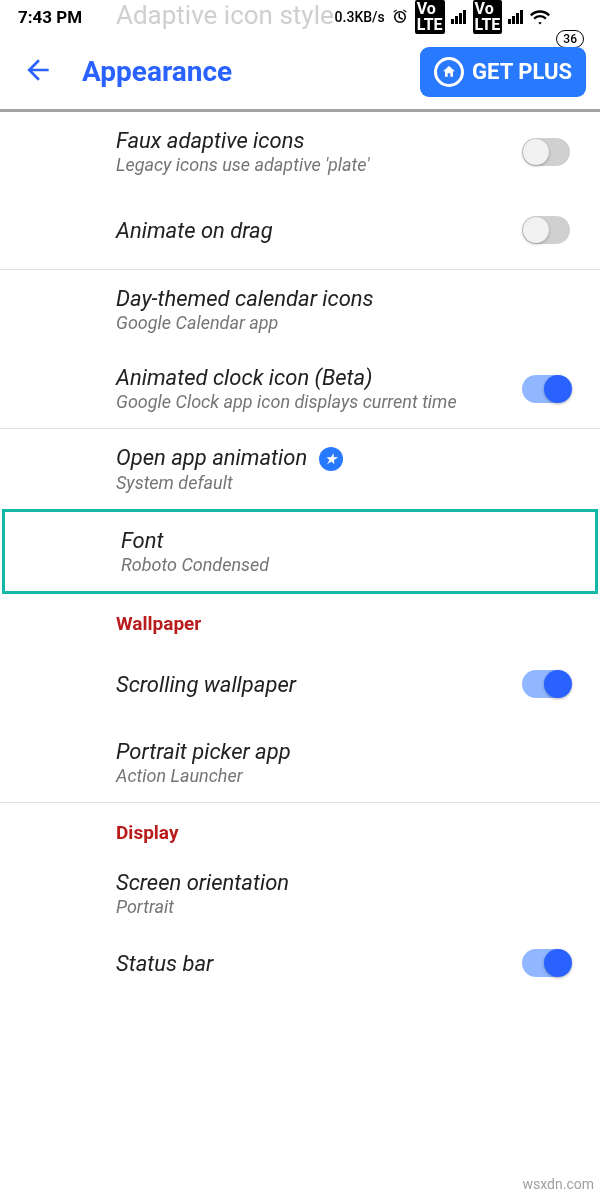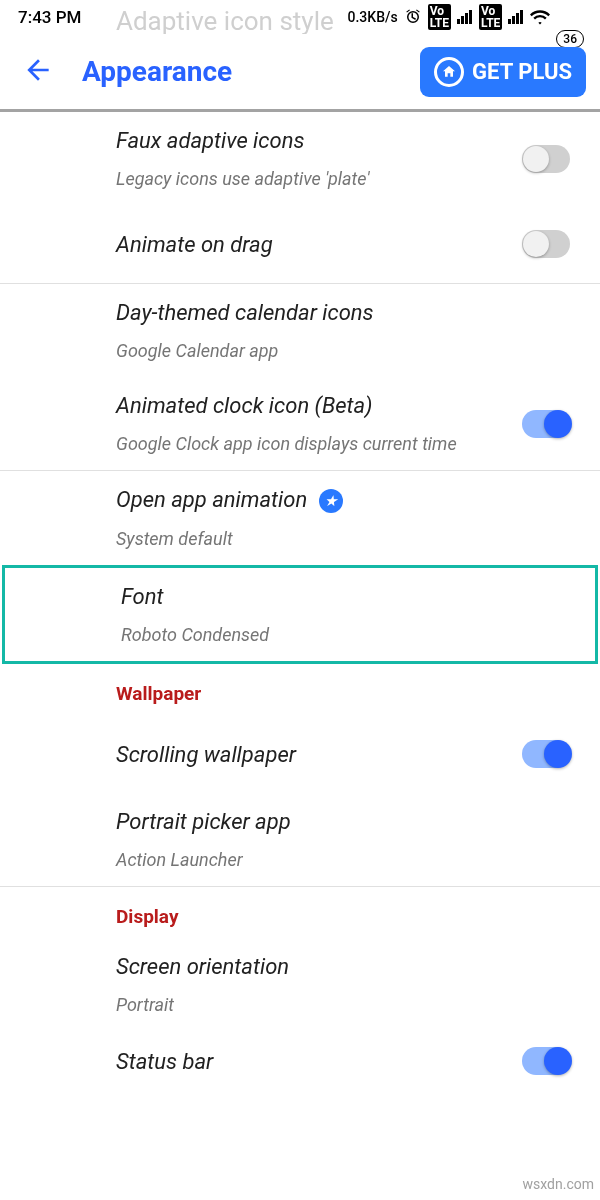--- a/index.html
+++ b/index.html
@@ -13,38 +13,38 @@
     }
     .statusbar {
       height: 34px;
       display: flex;
       align-items: center;
       padding: 0 16px 0 18px;
       font-size: 17px;
       font-weight: 500;
       color: #000;
     }
-    .statusbar .time { flex: 0 0 auto; }
+    .statusbar .time { flex: 0 0 auto; font-weight: bold; }
     .statusbar .spacer { flex: 1; }
     .statusbar .right { display: flex; align-items: center; gap: 6px; font-size: 14px; }
     .statusbar .badge {
-      background: #000; color: #fff; font-size: 12px; font-weight: 700;
+      background: #000; color: #fff; font-size: 16px; font-weight: 700;
       padding: 1px 2px; border-radius: 2px; line-height: 1;
     }
     .statusbar svg { display: block; }
     .battery {
       display: inline-flex; align-items: center;
       border: 1.5px solid #000; border-radius: 10px;
       padding: 1px 6px; font-size: 12px; font-weight: 500; margin-top: 44px;
     }
     .fadebg {
       position: absolute; left: 0; right: 0; top: 0; height: 120px;
       z-index: -1;
     }
-    .fadebg .t { color: #cfcfcf; font-size: 26px; font-weight: 400; padding-left: 116px; padding-top: 6px;}
+    .fadebg .t { color: #cfcfcf; font-size: 26px; font-weight: 400; padding-left: 116px; }
     .fadebg .s { color: #dadada; font-size: 20px; padding-left: 116px; padding-top: 4px;}
     .appbar {
       height: 78px;
       display: flex; align-items: center;
       padding: 0 14px 0 22px;
       gap: 28px;
       border-bottom: 3px solid #a3a3a3;
       background: #fff;
     }
     .back-arrow { color: #2962ff; }
@@ -61,21 +61,21 @@
     .content { }
     .item {
       padding: 16px 22px 16px 116px;
       display: flex; align-items: center;
       min-height: 78px;
       position: relative;
       font-style: italic;
     }
     .item .txt { flex: 1; }
     .item .primary { font-size: 22px; color: #212121; }
-    .item .secondary { font-size: 18px; color: #757575; margin-top: 15px; }
+    .item .secondary { font-size: 18px; color: #757575; margin-top: 1px; }
     .section {
       padding: 18px 22px 10px 116px;
       color: #b91c1c; font-size: 19px; font-weight: 700;
     }
     .divider { height: 1px; background: #e0e0e0; }
     .toggle {
       width: 48px; height: 28px; border-radius: 14px; position: relative;
       flex: 0 0 auto; margin-left: 12px; margin-right: 8px;
     }
     .toggle::after {

